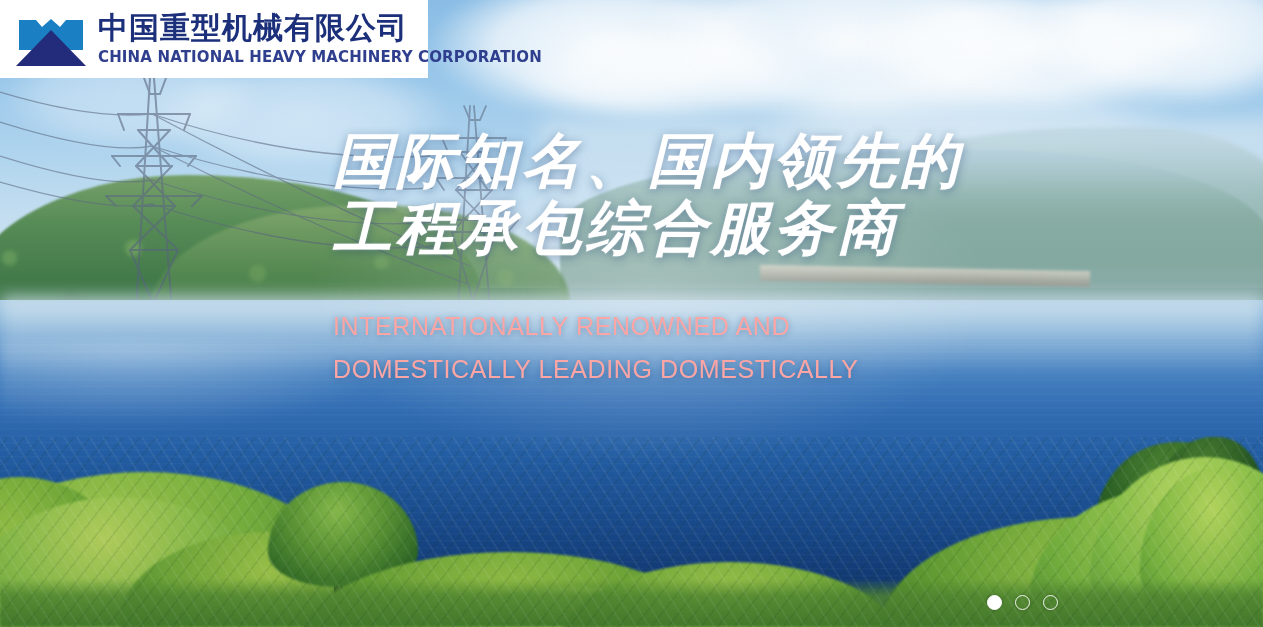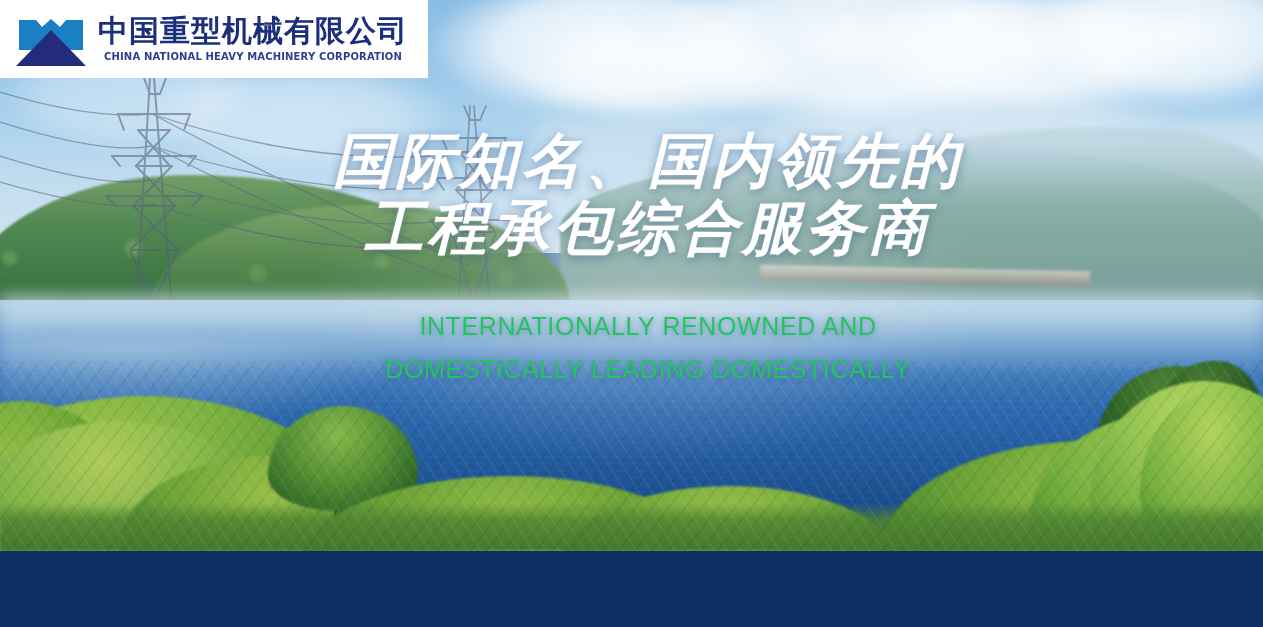--- a/index.html
+++ b/index.html
@@ -2,24 +2,23 @@
 <html><head>
 <meta charset="utf-8">
 <title>CHMC Banner</title>
 <style>
   * { margin:0; padding:0; box-sizing:border-box; }
   html,body { width:1263px; height:627px; overflow:hidden; background:#0d2f63; }
   body { font-family:"Liberation Sans","DejaVu Sans",sans-serif; }
 
   #banner {
     position:relative;
-    width:1263px; height:551px;
+    width:1263px; height:627px;
     overflow:hidden;
     background:#1a4f86;
-    text-align:center;
   }
 
   
   .scene { position:absolute; inset:0; overflow:hidden; }
 
   
   .sky {
     position:absolute; left:0; top:0; width:100%; height:46%;
     background:
       linear-gradient(180deg,#7cb5e2 0%,#8cc0e7 28%,#a6cfec 55%,#c2ddef 78%,#cfe2f0 100%);
@@ -240,37 +239,37 @@
   }
   #logo-mark { width:74px; height:58px; flex:0 0 auto; margin-right:10px; }
   #logo-text { display:flex; flex-direction:column; justify-content:center; }
   #logo-cn {
     font-family:"DejaVu Sans","Liberation Sans",sans-serif;
     font-size:30px; font-weight:700; color:#1b2f7a;
     letter-spacing:1px; line-height:1.06; white-space:nowrap;
   }
   #logo-en {
     font-family:"DejaVu Sans","Liberation Sans",sans-serif;
-    font-size:10px; font-weight:700; color:#2f3f8e;
+    font-size:15px; font-weight:700; color:#2f3f8e;
     letter-spacing:.15px; line-height:1.2; margin-top:4px; white-space:nowrap;
   }
 
   
   #hero { position:absolute; left:333px; top:128px; z-index:30; }
   .hero-cn {
     font-family:"DejaVu Sans","Liberation Sans",sans-serif;
     font-size:59px; font-weight:700; font-style:italic;
     color:#ffffff; line-height:1.13; letter-spacing:4px;
     text-shadow:0 2px 10px rgba(25,60,110,.45), 0 0 2px rgba(255,255,255,.5);
     white-space:nowrap;
   }
   #hero-en { margin-top:44px; }
   .hero-en-line {
     font-family:"Liberation Sans","DejaVu Sans",sans-serif;
-    font-size:25px; font-weight:400; color:#22c55e;
+    font-size:25px; font-weight:400; color:#fca5a5;
     letter-spacing:.6px; line-height:1.72;
     text-shadow:0 1px 6px rgba(30,70,120,.45);
     white-space:nowrap;
   }
 
   
   #dots {
     position:absolute; left:987px; top:595px;
     display:flex; gap:13px; z-index:50;
   }

